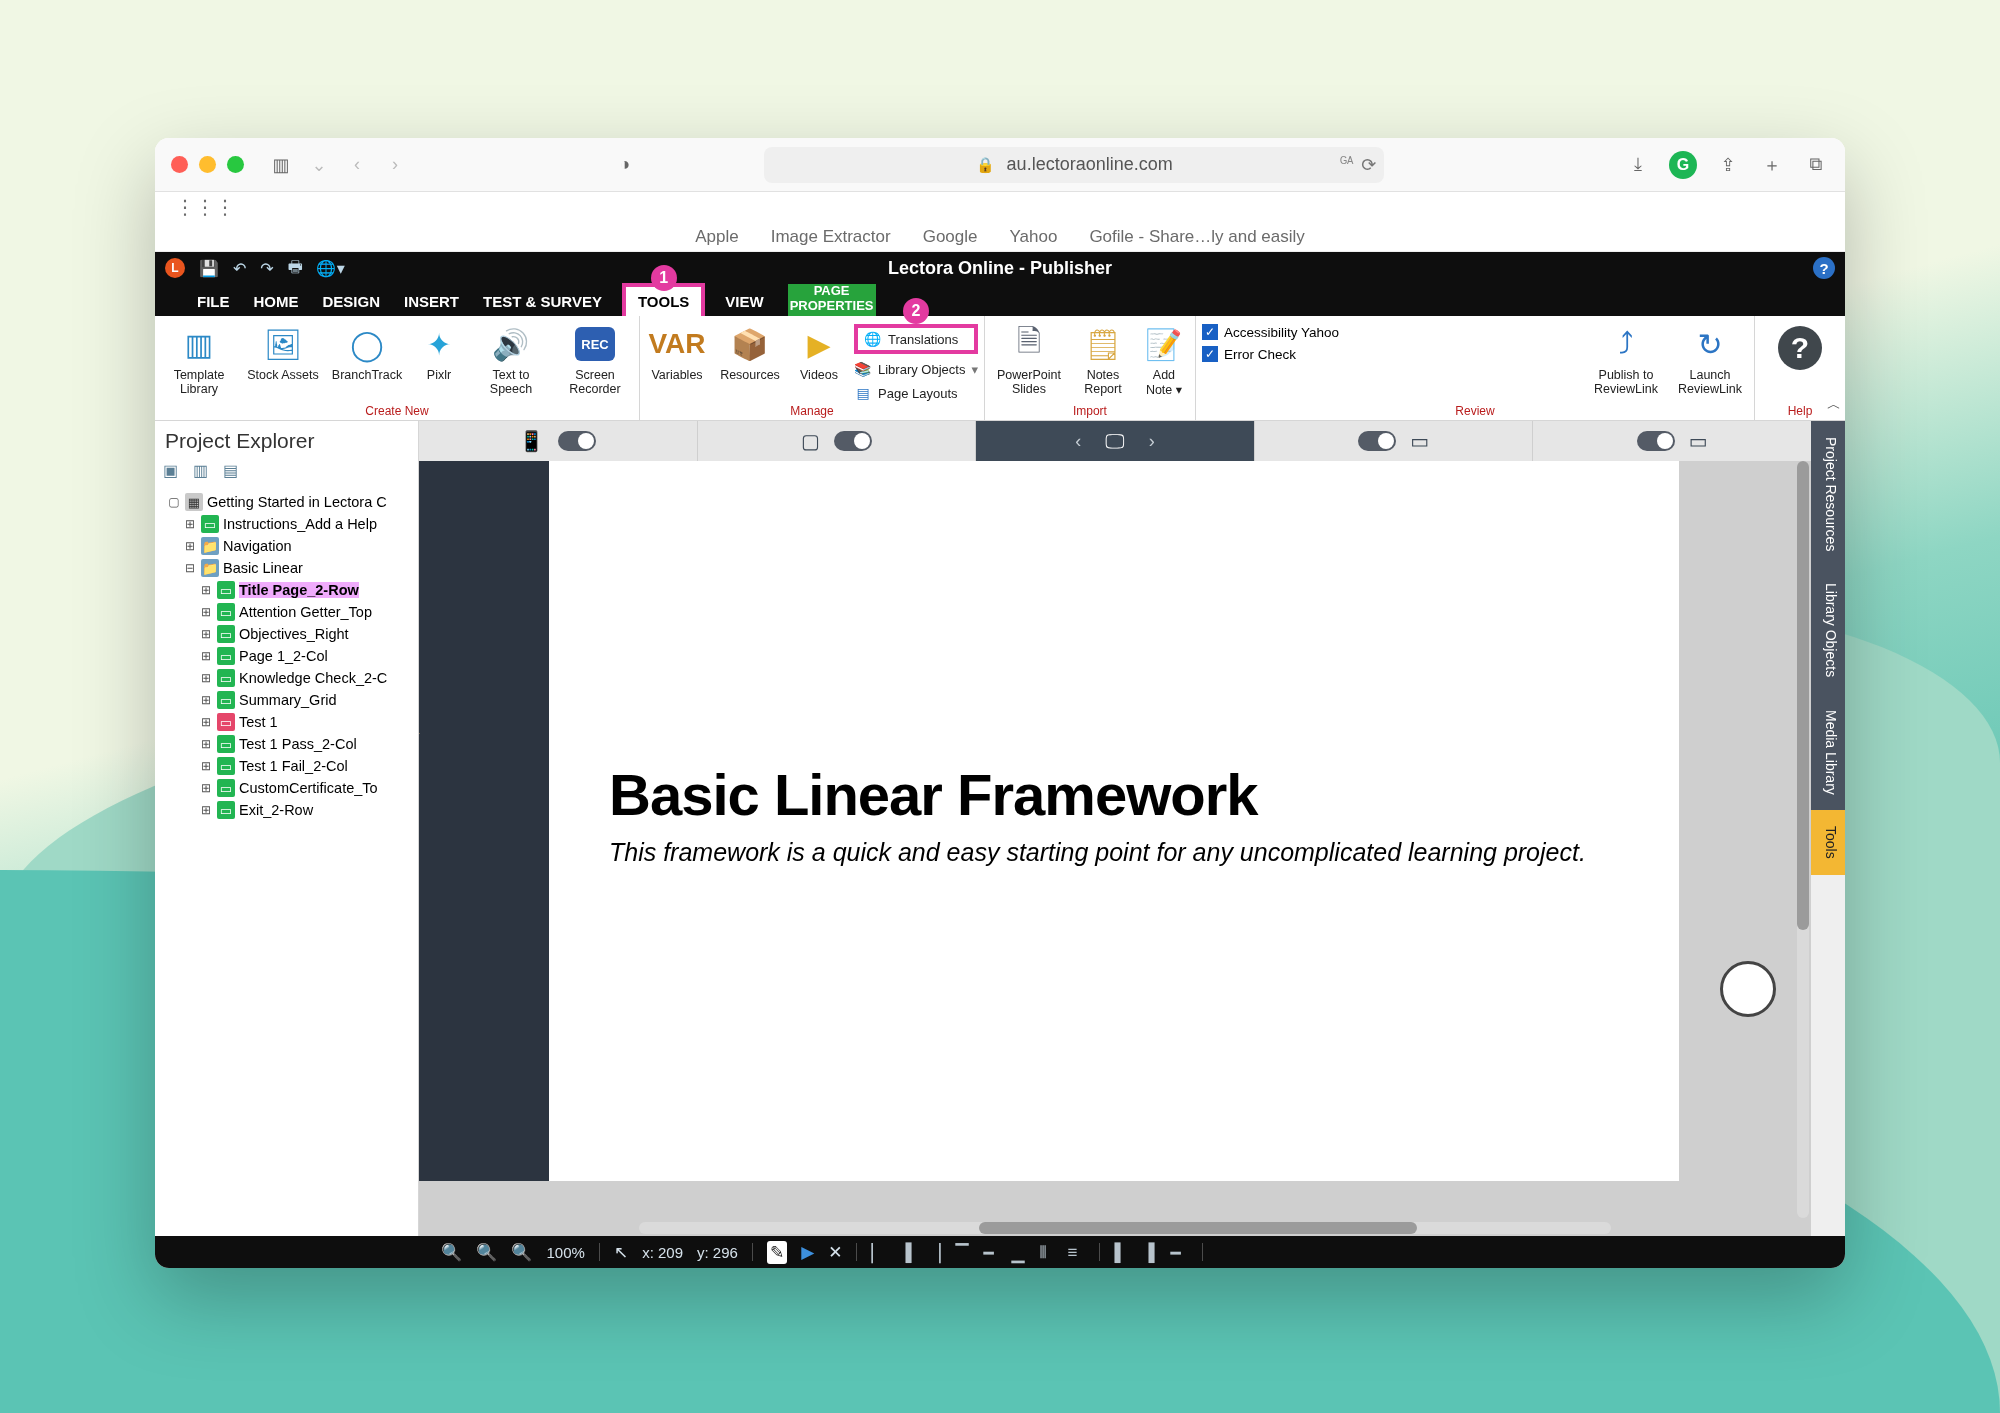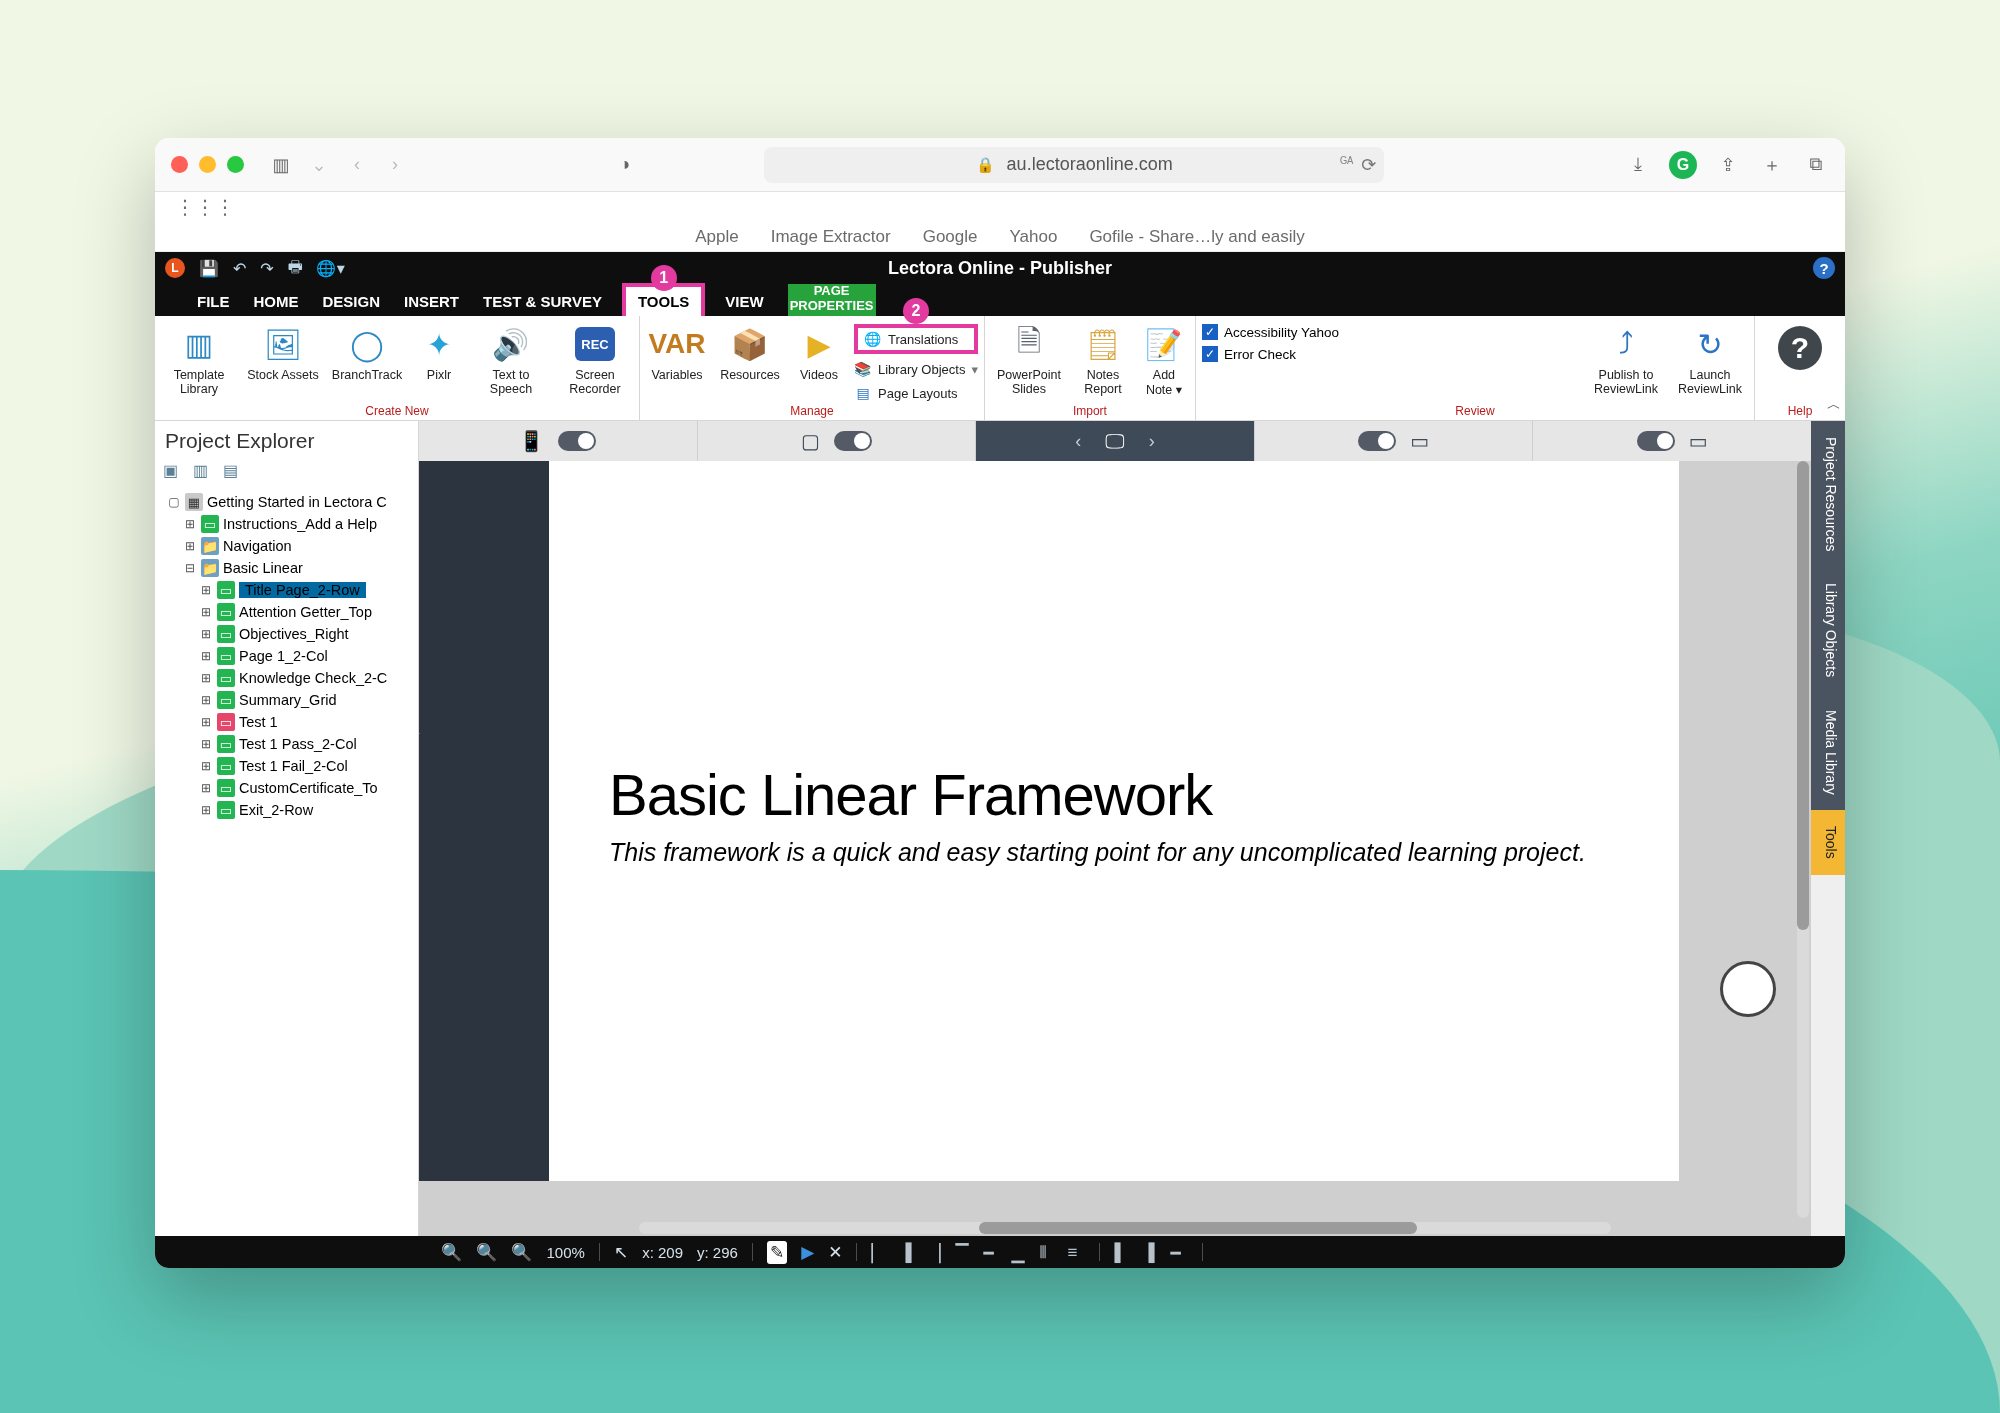--- a/index.html
+++ b/index.html
@@ -157,21 +157,21 @@
   .explorer-tb { display:flex; gap:10px; padding: 2px 8px 6px; color:#5b7f95;}
   .explorer-tb .eic { width:20px; height:20px; font-size:16px; }
   .tree { flex:1; overflow:auto; padding: 4px 0 10px; }
   .tn { display:flex; align-items:center; gap:4px; padding: 2px 4px; white-space: nowrap; }
   .tn .exp { width:14px; text-align:center; color:#555; font-size:12px;}
   .tn .ic3 { width:18px; height:18px; display:flex; align-items:center; justify-content:center; font-size:13px; }
   .folder { background: #6fa0c2; color:#fff; border-radius:2px; }
   .page   { background: #22b552; color:#fff; border-radius:2px; }
   .pageR  { background: #e5466a; color:#fff; border-radius:2px; }
   .course { background:#c9c9c9; color:#333; border-radius:2px;}
-  .tn.sel .lbl { background:#0369a1; padding: 0 6px;}
+  .tn.sel .lbl { background:#f0abfc; padding: 0 0; font-weight: bold;}
   .ind1{padding-left:12px;} .ind2{padding-left:28px;} .ind3{padding-left:44px;}
 
   
   .canvas-wrap { flex:1; display:flex; flex-direction:column; min-width:0;}
   .device-bar {
     height: 40px;
     background: #e6e6e6;
     display: flex;
     align-items: stretch;
   }
@@ -199,21 +199,21 @@
     padding: 30px 28px;
     color:#dfe6ee;
   }
   .stage-white {
     position:absolute;
     left: 130px; top: 0;
     width: 1130px; height: 720px;
     background:#fff;
     padding: 300px 60px 0;
   }
-  .bigtitle { font-family: Arial, Helvetica, sans-serif; font-size: 58px; font-weight: 400; color:#000; letter-spacing:-1px;}
+  .bigtitle { font-family: Arial, Helvetica, sans-serif; font-size: 58px; font-weight: 700; color:#000; letter-spacing:-1px;}
   .subtitle { font-family: Arial, Helvetica, sans-serif; font-size: 25px; font-style: italic; color:#000; margin-top:10px;}
   .dark-text { font-style: italic; font-size: 19px; line-height: 1.4; }
   .dark-hl { color:#e2b27a; font-style: italic; }
   .stage-scroll-h { position:absolute; left:220px; right:200px; bottom:2px; height:12px; background:#dadada; border-radius:8px;}
   .stage-scroll-h::after{content:"";position:absolute; left:35%; width:45%; top:0; bottom:0; background:#9b9b9b; border-radius:8px;}
   .stage-scroll-v { position:absolute; top:0; bottom:18px; right:2px; width:12px; background:#dadada; border-radius:8px;}
   .stage-scroll-v::after{content:"";position:absolute; top:0; height:62%; left:0; right:0; background:#9b9b9b; border-radius:8px;}
   .float-circ { position:absolute; right:35px; top:500px; width:56px; height:56px; border-radius:50%; background:#fff; border:3px solid #444;}
 
   

